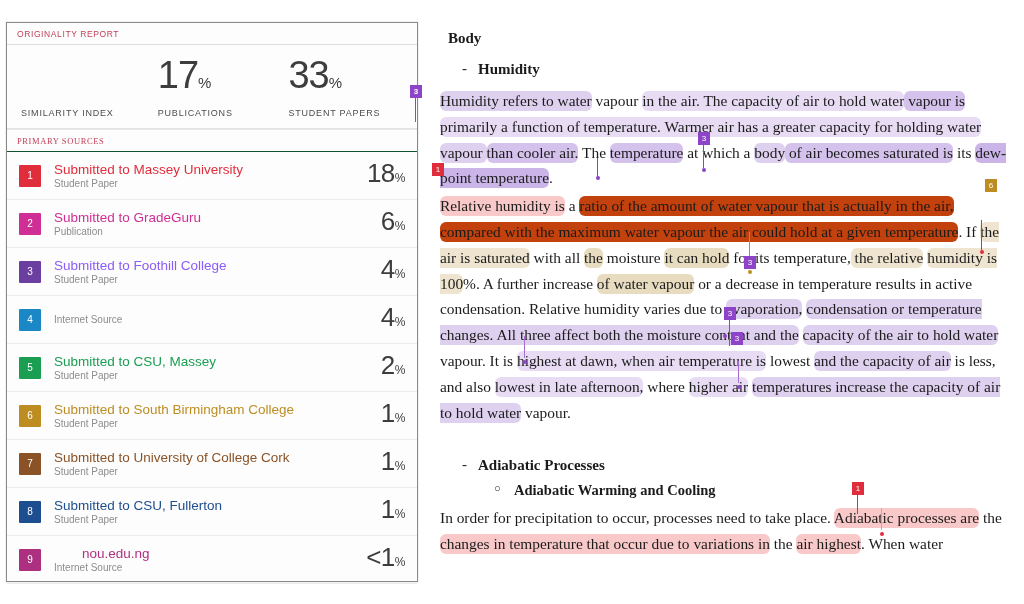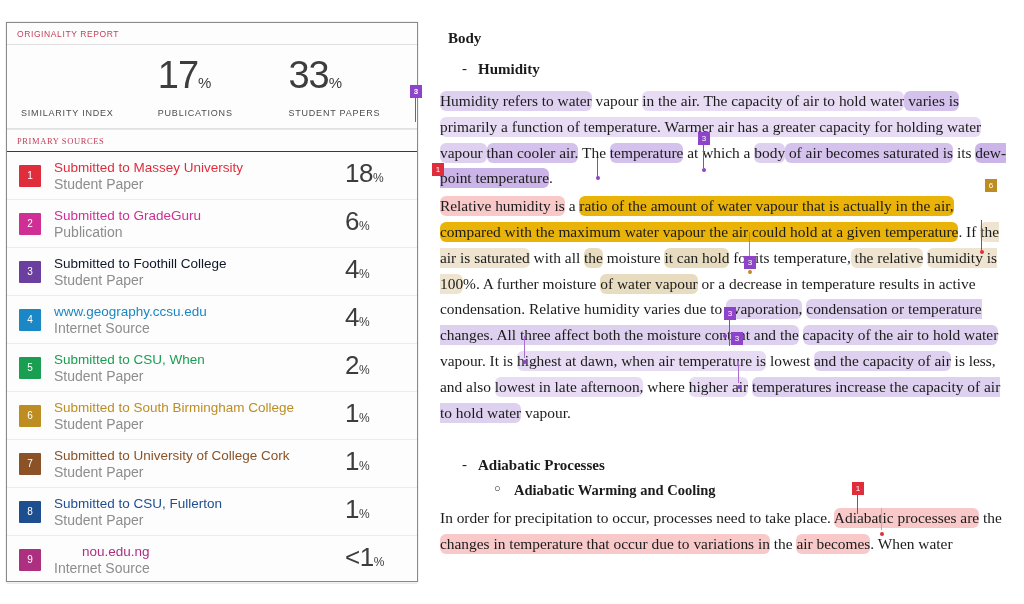--- a/index.html
+++ b/index.html
@@ -60,25 +60,25 @@
   }
   .src-badge{
     width:22px;height:22px;flex:0 0 22px;
     border-radius:1px;
     color:#fff; font-size:10px;
     display:flex;align-items:center;justify-content:center;
     margin-right:13px;
   }
   .src-mid{ flex:1 1 auto; min-width:0;}
   .src-title{ font-size:13.5px; line-height:16px; }
-  .src-type{ font-size:14px; color:#8d8d8d; margin-top:0;}
+  .src-type{ font-size:10px; color:#8d8d8d; margin-top:0;}
   .src-pct{
     flex:0 0 auto; color:#3d3d3d;
     font-size:26px; line-height:26px; letter-spacing:-.5px;
-    text-align:left; min-width:60px;
+    text-align:right; min-width:60px;
   }
   .src-pct .u{ font-size:12px; }
   #list-footer{ height:26px; }
 
   
   #document-pane{
     position:absolute; left:440px; top:20px;
     width:574px; height:570px;
     font-family:"Liberation Serif", serif;
     color:#1b1b1b;
@@ -95,21 +95,21 @@
   }
   .spacer{ height:30px; }
 
   
   .hl{ padding:1px 0 2px 0; border-radius:6px;}
   .p1{ background:#ded0ef; }      
   .p2{ background:#d5c2ec; }      
   .p3{ background:#e7dcf4; }      
   .p4{ background:#cbb4e8; }      
   .r1{ background:#f9c9c9; }      
-  .r2{ background:#eab308; }
+  .r2{ background:#c2410c; }
   .t1{ background:#eee4cf; }      
   .t2{ background:#e8dcc0; }
 
   
   .mark{
     position:absolute;
     width:12px;height:13px;
     font-family:"Liberation Sans", sans-serif;
     font-size:8px; color:#fff;
     display:flex;align-items:center;justify-content:center;
@@ -168,37 +168,36 @@
         <div class="src-badge" style="background: rgb(207, 47, 148);">2</div>
         <div class="src-mid">
           <div class="src-title" style="color: rgb(207, 47, 148);">Submitted to GradeGuru</div>
           <div class="src-type">Publication</div>
         </div>
         <div class="src-pct"><span>6</span><span class="u">%</span></div>
       </div>
       <div class="source-row">
         <div class="src-badge" style="background: rgb(107, 63, 160);">3</div>
         <div class="src-mid">
-          <div class="src-title" style="color: #0f172a;">Submitted to Foothill College</div>
+          <div class="src-title" style="color: #8b5cf6;">Submitted to Foothill College</div>
           <div class="src-type">Student Paper</div>
         </div>
         <div class="src-pct"><span>4</span><span class="u">%</span></div>
       </div>
       <div class="source-row">
         <div class="src-badge" style="background: rgb(27, 135, 196);">4</div>
         <div class="src-mid">
-          <div class="src-title" style="color: rgb(27, 135, 196);">www.geography.ccsu.edu</div>
           <div class="src-type">Internet Source</div>
         </div>
         <div class="src-pct"><span>4</span><span class="u">%</span></div>
       </div>
       <div class="source-row">
         <div class="src-badge" style="background: rgb(26, 158, 82);">5</div>
         <div class="src-mid">
-          <div class="src-title" style="color: rgb(26, 158, 82);">Submitted to CSU, When</div>
+          <div class="src-title" style="color: rgb(26, 158, 82);">Submitted to CSU, Massey</div>
           <div class="src-type">Student Paper</div>
         </div>
         <div class="src-pct"><span>2</span><span class="u">%</span></div>
       </div>
       <div class="source-row">
         <div class="src-badge" style="background: rgb(189, 141, 34);">6</div>
         <div class="src-mid">
           <div class="src-title" style="color: rgb(189, 141, 34);">Submitted to South Birmingham College</div>
           <div class="src-type">Student Paper</div>
         </div>
@@ -239,21 +238,21 @@
   <div class="doc-h2" style="margin-bottom:10px;">
     <span class="dash">-</span>
     <span>Humidity</span>
     <span class="mark" id="mk1" style="left:-30px;top:24px;background:#8e44c9;color:#8e44c9;">
       <span style="color:#fff;">3</span>
       <span class="stem" style="height:24px;"></span>
     </span>
   </div>
 
   <div class="doc-p">
-    <span class="hl p1">Humidity refers to water</span><span> vapour </span><span class="hl p3">in the air. The capacity of air to hold water</span><span class="hl p2"> varies is</span>
+    <span class="hl p1">Humidity refers to water</span><span> vapour </span><span class="hl p3">in the air. The capacity of air to hold water</span><span class="hl p2"> vapour is</span>
     <span class="hl p3">primarily a function of temperature. Warmer air has a greater capacity for holding water</span>
     <span class="hl p1">vapour </span><span class="hl p2">than cooler air.</span><span> The </span><span class="hl p2">temperature</span><span> at which a </span><span class="hl p1">body</span><span class="hl p2"> of air becomes saturated is</span><span> its</span>
     <span class="hl p4">dew-point temperature</span><span>.</span>
 
     <span class="mark" id="mk2" style="left:258px;top:44px;background:#8e44c9;color:#8e44c9;">
       <span style="color:#fff;">3</span>
       <span class="stem" style="height:23px;"></span>
       <span class="dot" style="top:36px;background:#8e44c9;"></span>
     </span>
 
@@ -263,21 +262,21 @@
     <span class="mark" style="left:152px;top:57px;color:#8e44c9;background:transparent;">
       <span class="stem" style="height:19px;background:#8e44c9;"></span>
       <span class="dot" style="top:31px;background:#8e44c9;"></span>
     </span>
   </div>
 
   <div class="doc-p">
     <span class="hl r1">Relative humidity is</span><span> a </span><span class="hl r2">ratio of the amount of water vapour that is actually in the air,</span>
     <span class="hl r2">compared with the maximum water vapour the air could hold at a given temperature</span><span>. If</span>
     <span class="hl t1">the air is saturated</span><span> with all </span><span class="hl t2">the</span><span> moisture </span><span class="hl t2">it can hold</span><span> for its temperature,</span><span class="hl t1"> the relative</span>
-    <span class="hl t1">humidity is 100</span><span>%. A further moisture </span><span class="hl t2">of water vapour</span><span> or a decrease in</span><span> temperature</span>
+    <span class="hl t1">humidity is 100</span><span>%. A further increase </span><span class="hl t2">of water vapour</span><span> or a decrease in</span><span> temperature</span>
     <span>results in active condensation. Relative humidity varies due to </span><span class="hl p1">evaporation,</span>
     <span class="hl p1">condensation or temperature changes. All three affect both the moisture content and the</span>
     <span class="hl p1">capacity of the air to hold water</span><span> vapour. It is </span><span class="hl p3">highest at dawn, when air temperature is</span>
     <span>lowest </span><span class="hl p1">and the capacity of air</span><span> is less, and also </span><span class="hl p3">lowest in late afternoon,</span><span> where </span><span class="hl p3">higher air</span>
     <span class="hl p1">temperatures increase the capacity of air to hold water</span><span> vapour.</span>
 
     <span class="mark" style="left:545px;top:-14px;background:#bd8d22;color:#bd8d22;">
       <span style="color:#fff;">6</span>
     </span>
     <span class="mark" style="left:536px;top:14px;color:#e02d3c;background:transparent;">
@@ -319,21 +318,21 @@
     <span>Adiabatic Processes</span>
   </div>
 
   <div class="doc-h3">
     <span class="circ">○</span>
     <span>Adiabatic Warming and Cooling</span>
   </div>
 
   <div class="doc-p">
     <span>In order for precipitation to occur, processes need to take place. </span><span class="hl r1">Adiabatic processes are</span>
-    <span>the </span><span class="hl r1">changes in temperature that occur due to variations in</span><span> the </span><span class="hl r1">air becomes</span><span>. When water</span>
+    <span>the </span><span class="hl r1">changes in temperature that occur due to variations in</span><span> the </span><span class="hl r1">air highest</span><span>. When water</span>
 
     <span class="mark" style="left:412px;top:-23px;background:#e02d3c;color:#e02d3c;">
       <span style="color:#fff;">1</span>
       <span class="stem" style="height:19px;background:#e02d3c;"></span>
     </span>
     <span class="mark" style="left:436px;top:3px;background:transparent;">
       <span class="stem" style="top:0;height:22px;background:#e89a9a;"></span>
       <span class="dot" style="top:24px;background:#e02d3c;"></span>
     </span>
   </div>

